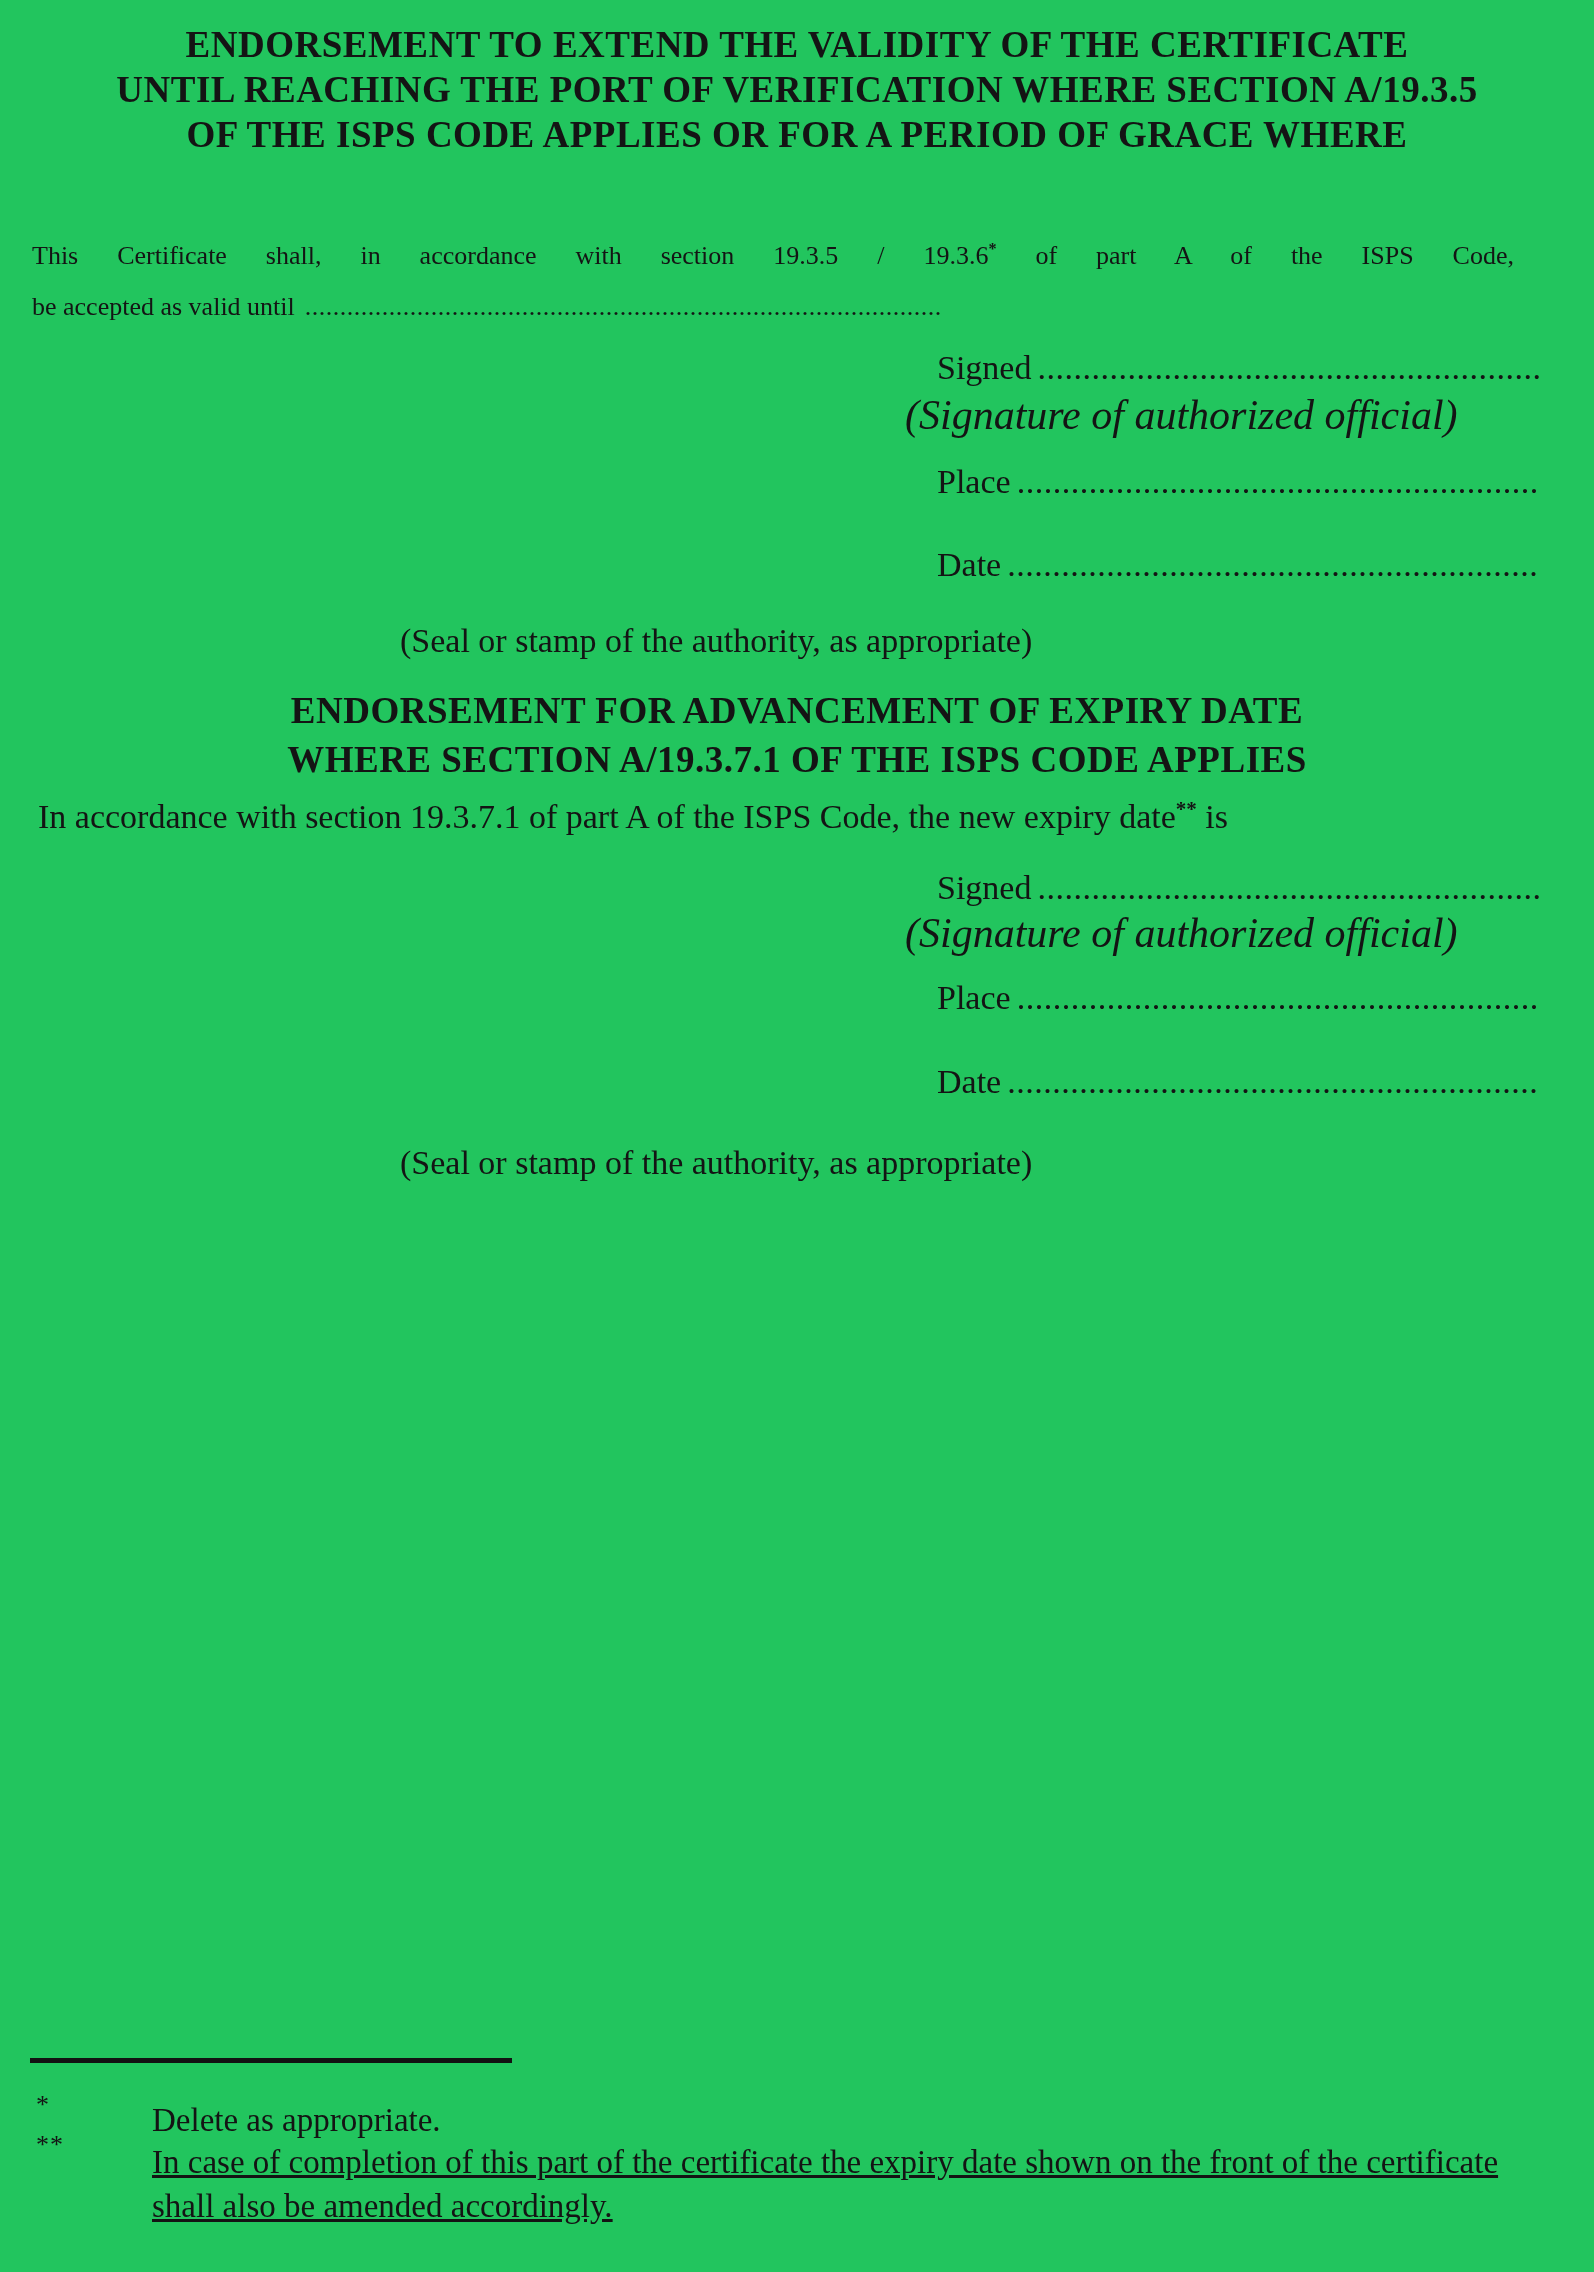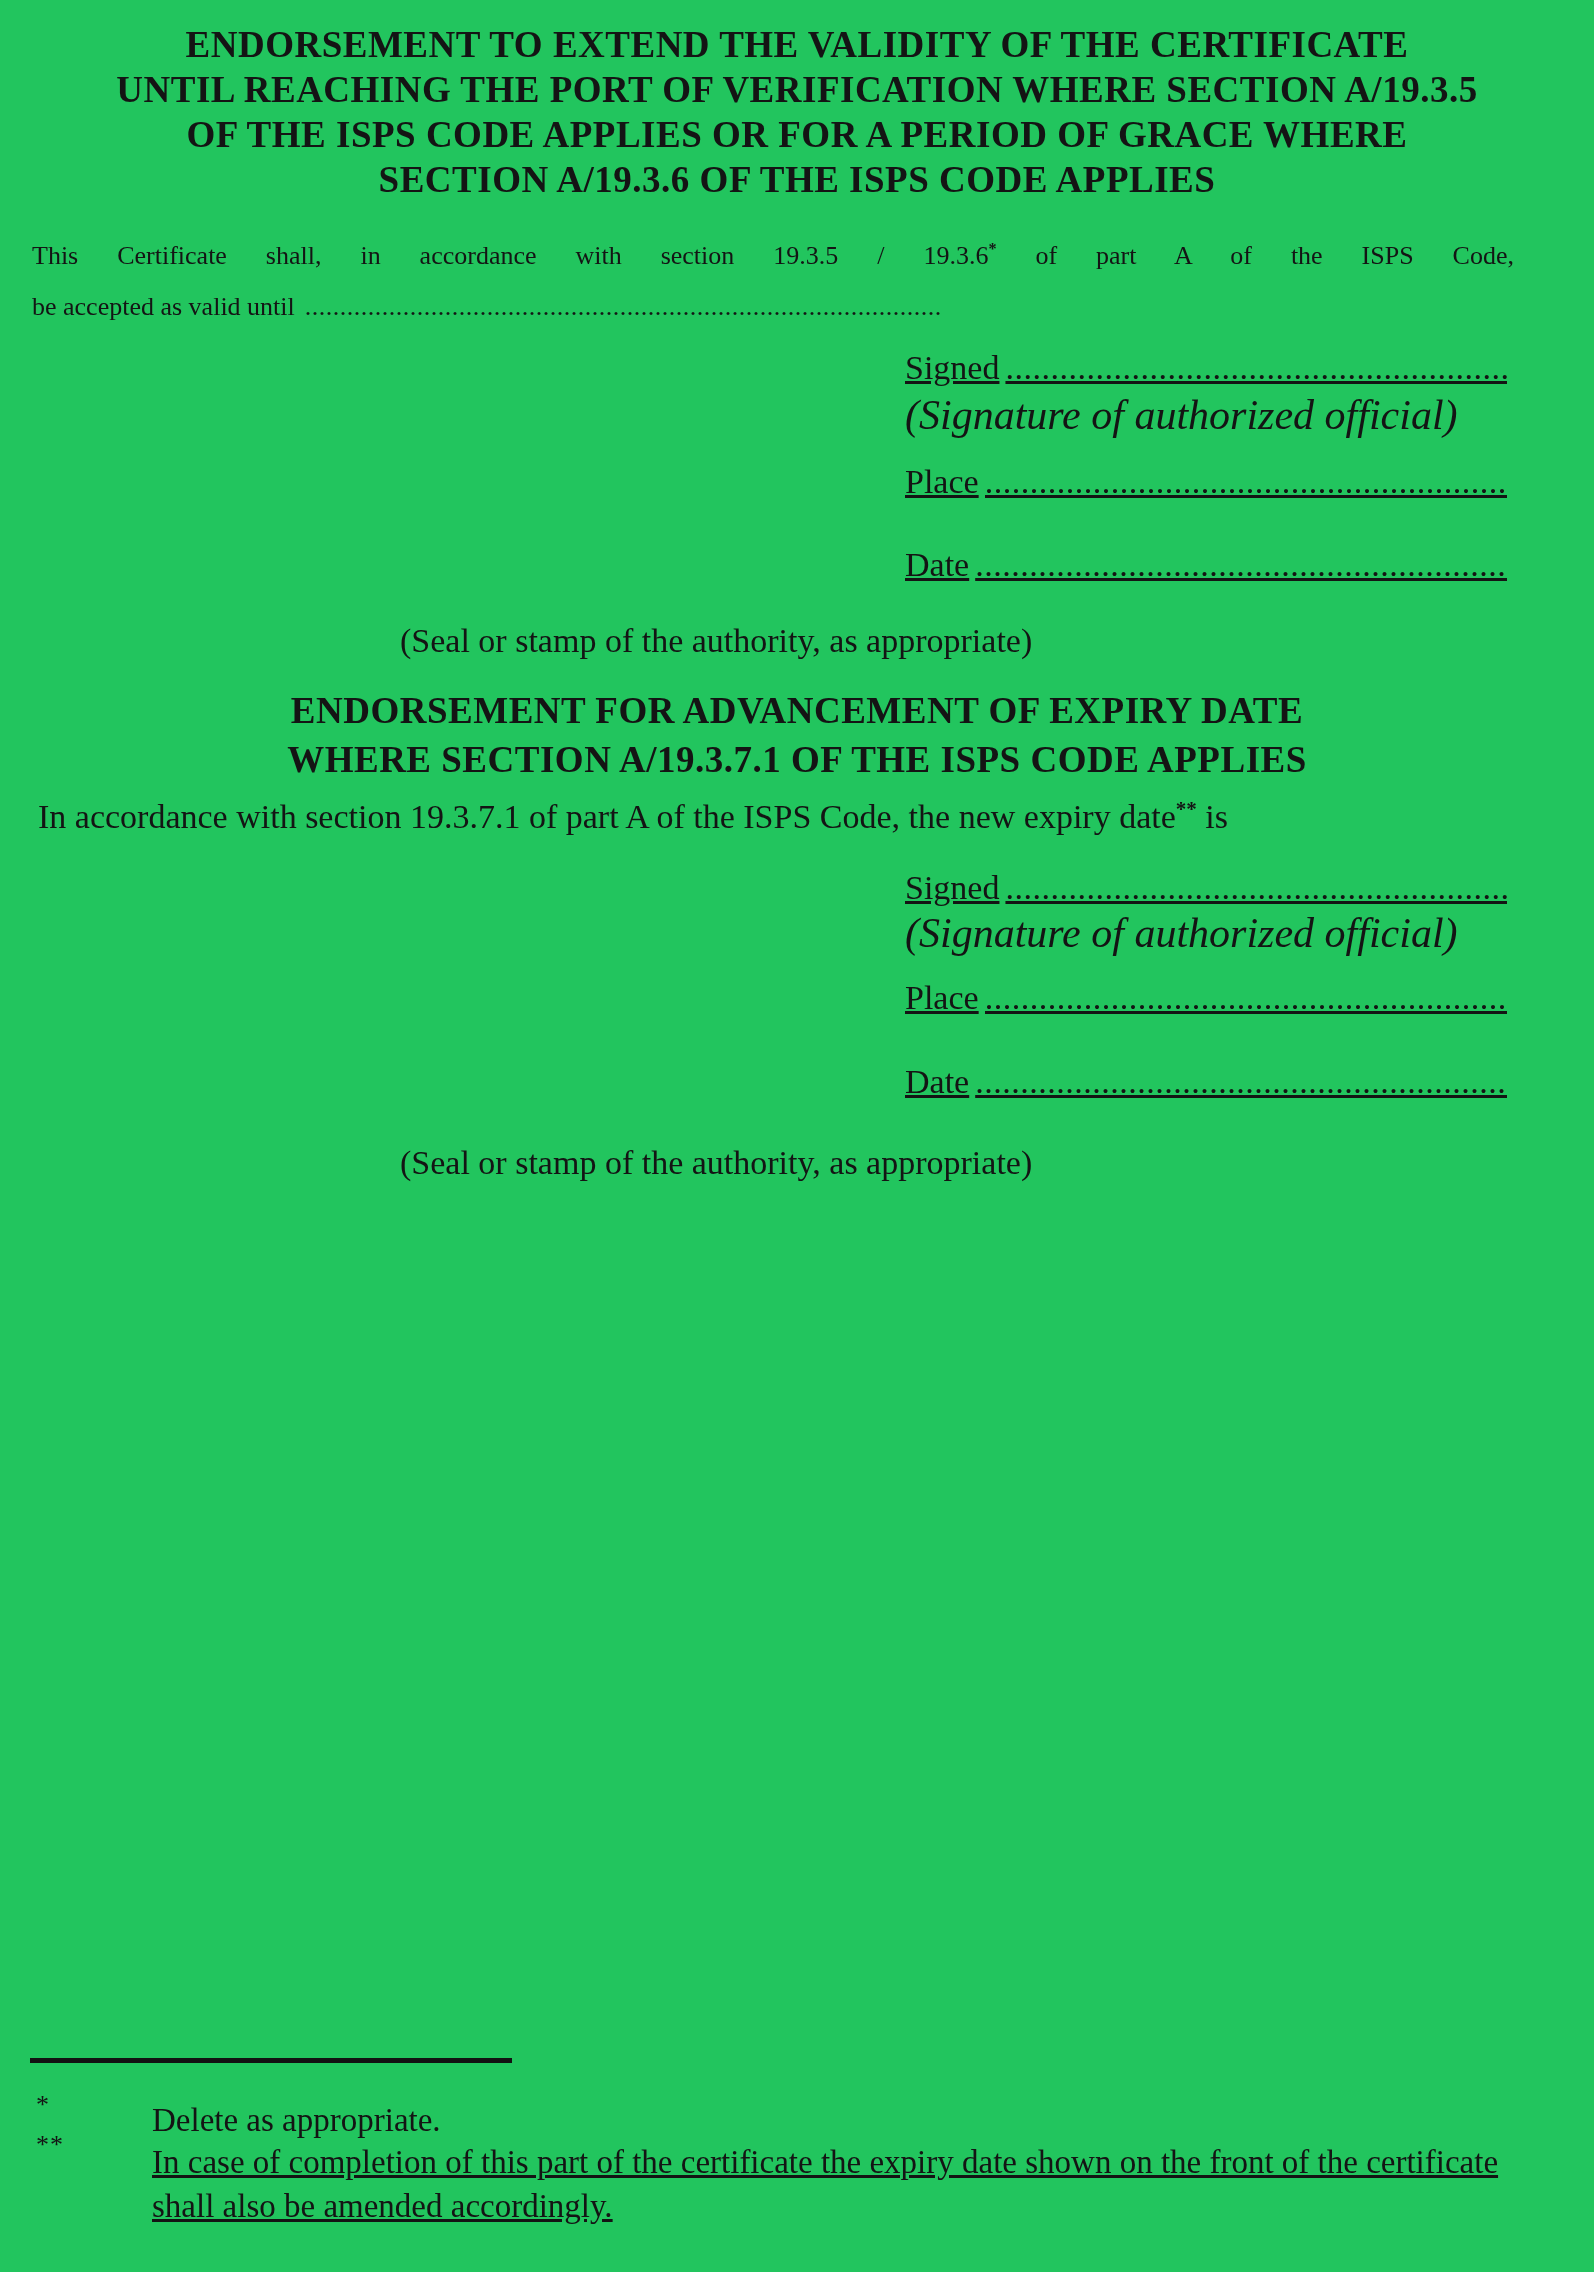--- a/index.html
+++ b/index.html
@@ -38,25 +38,24 @@
   }
   sup.fnref {
     font-size: 0.62em;
     vertical-align: super;
     line-height: 0;
     font-weight: 700;
   }
   .label { white-space: nowrap; }
   .fill-row {
     position: absolute;
-    left: 905px; width: 602px;
+    left: 937px; width: 602px;
     display: flex;
     font-size: 34px;
     line-height: 44px;
-    text-decoration: underline;
   }
   .leader {
     flex: 1 1 auto;
     overflow: hidden;
     white-space: nowrap;
     letter-spacing: 0.5px;
     margin-left: 6px;
   }
   .leader-inline {
     flex: 1 1 auto;
@@ -110,21 +109,20 @@
 </style>
 </head>
 <body>
 
 <div class="page">
 
   <div class="title-block">
     <div>ENDORSEMENT TO EXTEND THE VALIDITY OF THE CERTIFICATE</div>
     <div>UNTIL REACHING THE PORT OF VERIFICATION WHERE SECTION A/19.3.5</div>
     <div>OF THE ISPS CODE APPLIES OR FOR A PERIOD OF GRACE WHERE</div>
-    <div>SECTION A/19.3.6 OF THE ISPS CODE APPLIES</div>
   </div>
 
   <div class="para1">
     <div class="para1-line1"><span>This Certificate shall, in accordance with section 19.3.5 / 19.3.6</span><sup class="fnref">*</sup><span> of part A of the ISPS Code,</span></div>
     <div class="para1-line2">
       <span class="label">be accepted as valid until</span>
       <span class="leader-inline">........................................................................................................................................................</span>
     </div>
   </div>
 

